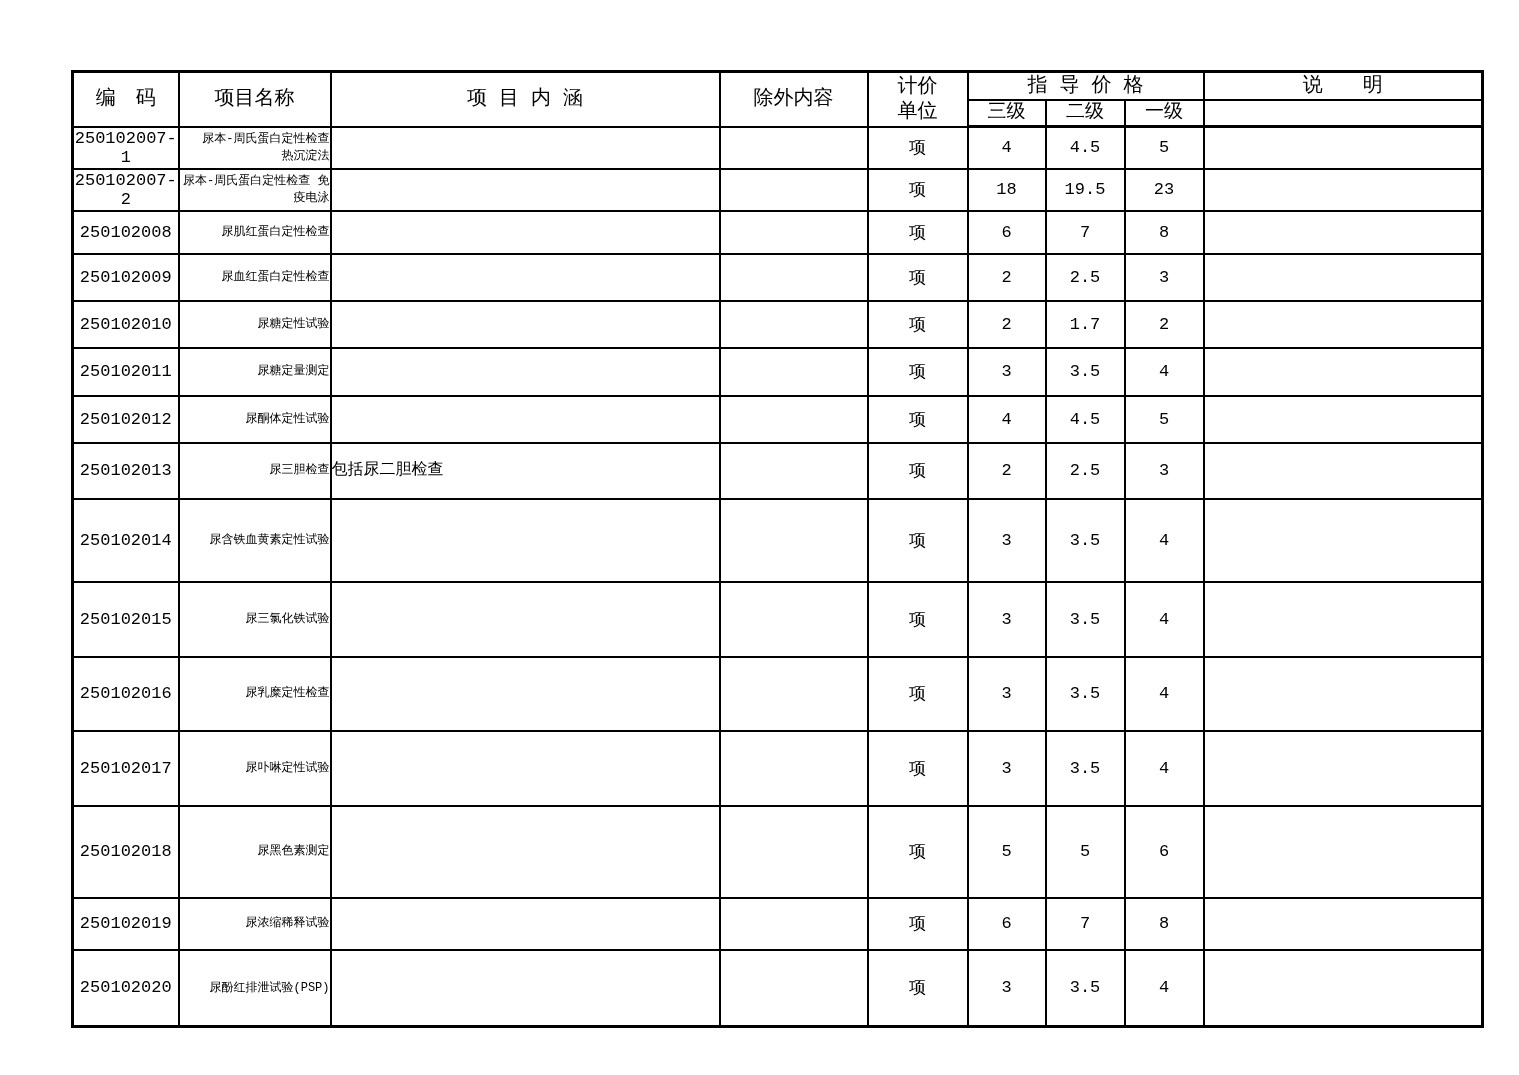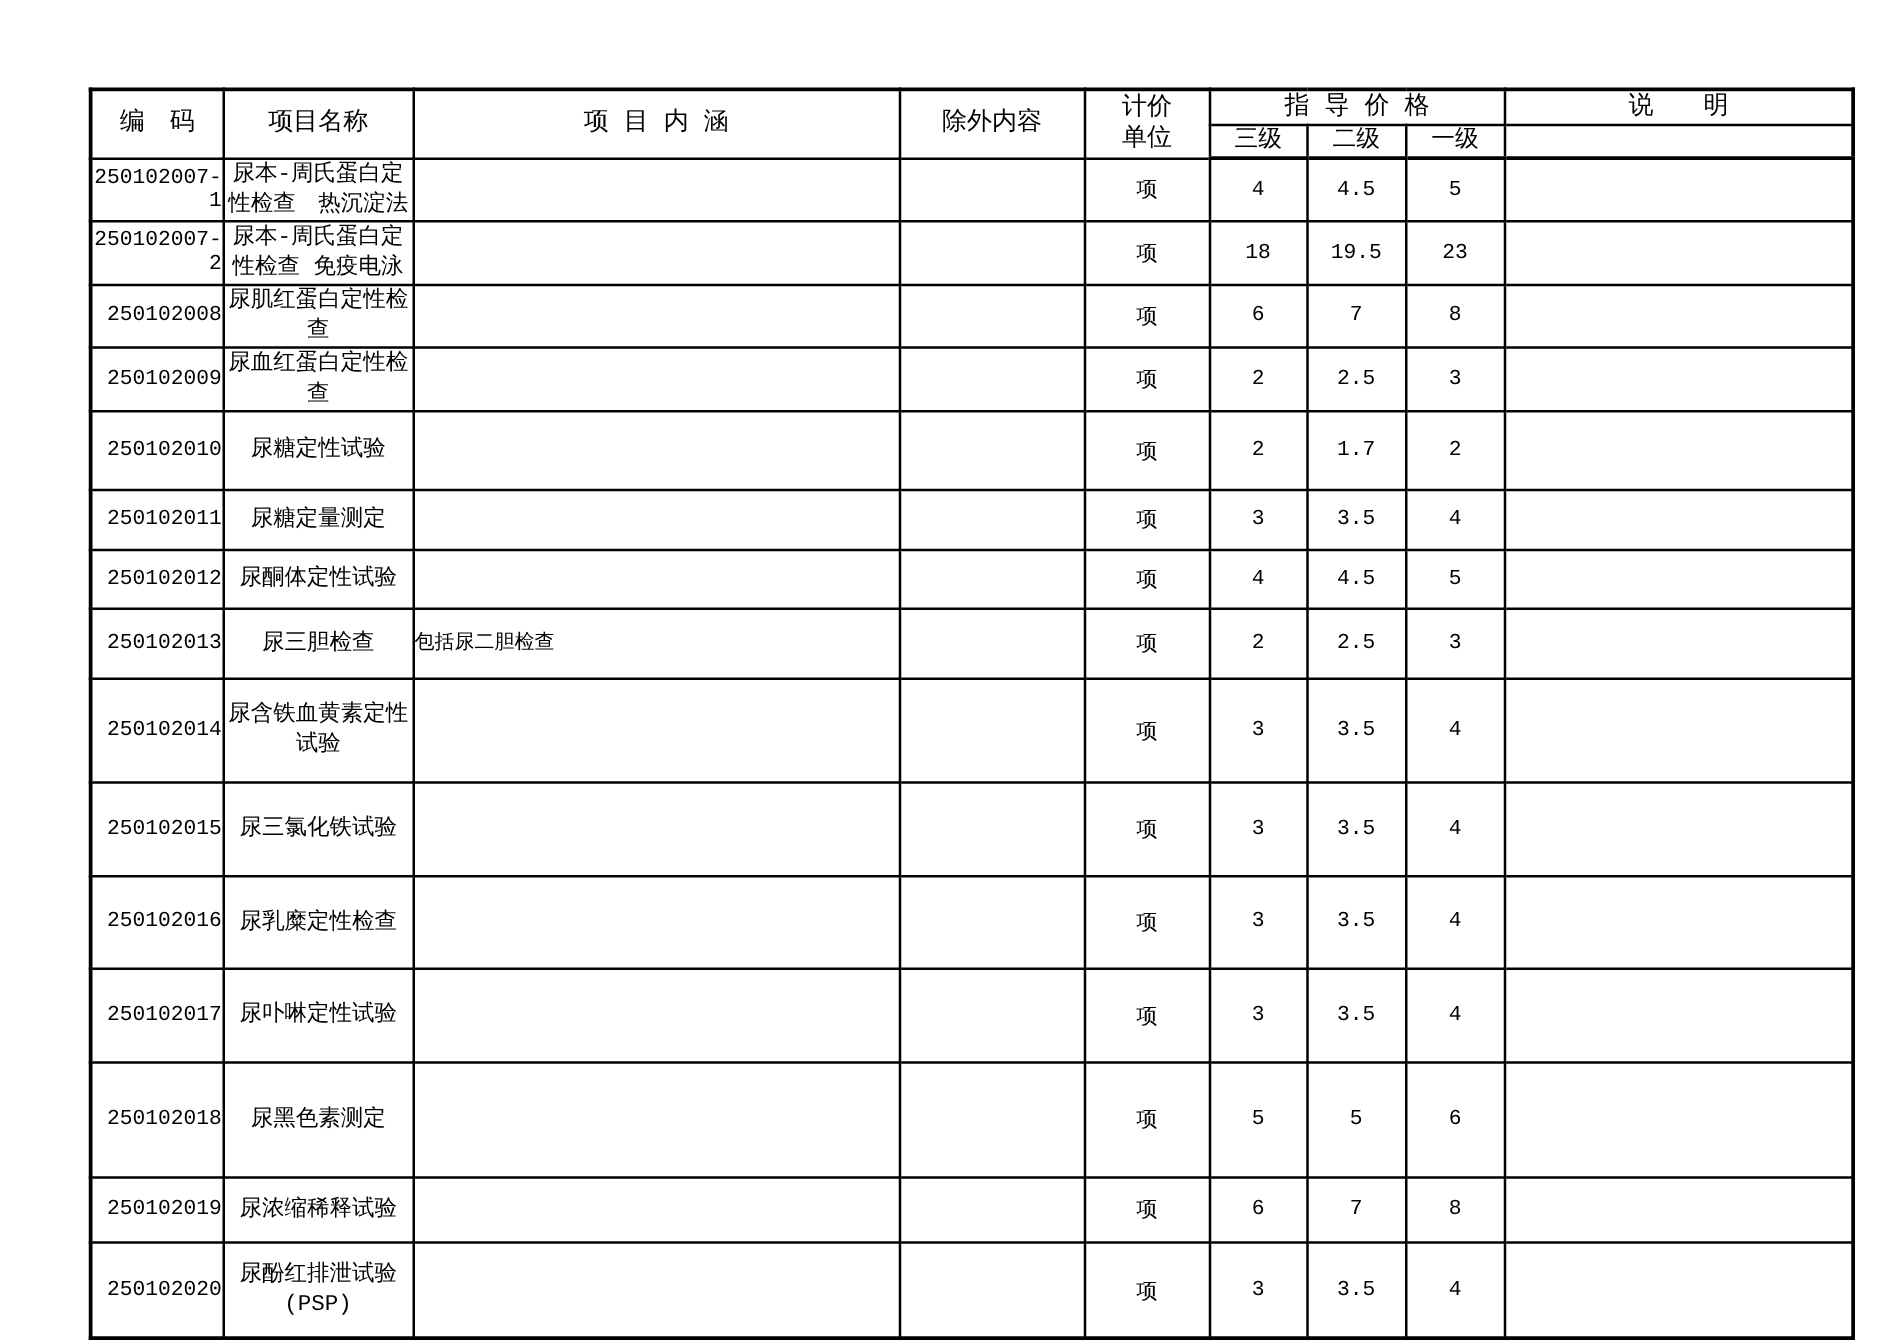--- a/index.html
+++ b/index.html
@@ -49,27 +49,27 @@
   }
   thead tr:last-child th {
     border-bottom: 3px solid #000000;
   }
   .unit-header {
     white-space: pre-line;
     line-height: 1.25;
   }
   td.code {
     font-size: 17px;
-    text-align: right;
+    text-align: center;
     padding-left: 2px;
     letter-spacing: 0px;
   }
   td.name {
-    font-size: 18px;
-    text-align: center;
+    font-size: 12px;
+    text-align: right;
     padding-left: 4px;
     padding-right: 14px;
     line-height: 1.35;
     word-break: normal;
   }
   td.content {
     font-size: 16px;
     text-align: left;
     padding-left: 4px;
     padding-right: 6px;
@@ -157,21 +157,21 @@
         <td class="code">250102009</td>
         <td class="name">尿血红蛋白定性检查</td>
         <td class="content"></td>
         <td class="excluded"></td>
         <td class="unit">项</td>
         <td class="price">2</td>
         <td class="price">2.5</td>
         <td class="price">3</td>
         <td class="note"></td>
       </tr>
-      <tr style="height:63px">
+      <tr style="height:47px">
         <td class="code">250102010</td>
         <td class="name">尿糖定性试验</td>
         <td class="content"></td>
         <td class="excluded"></td>
         <td class="unit">项</td>
         <td class="price">2</td>
         <td class="price">1.7</td>
         <td class="price">2</td>
         <td class="note"></td>
       </tr>

